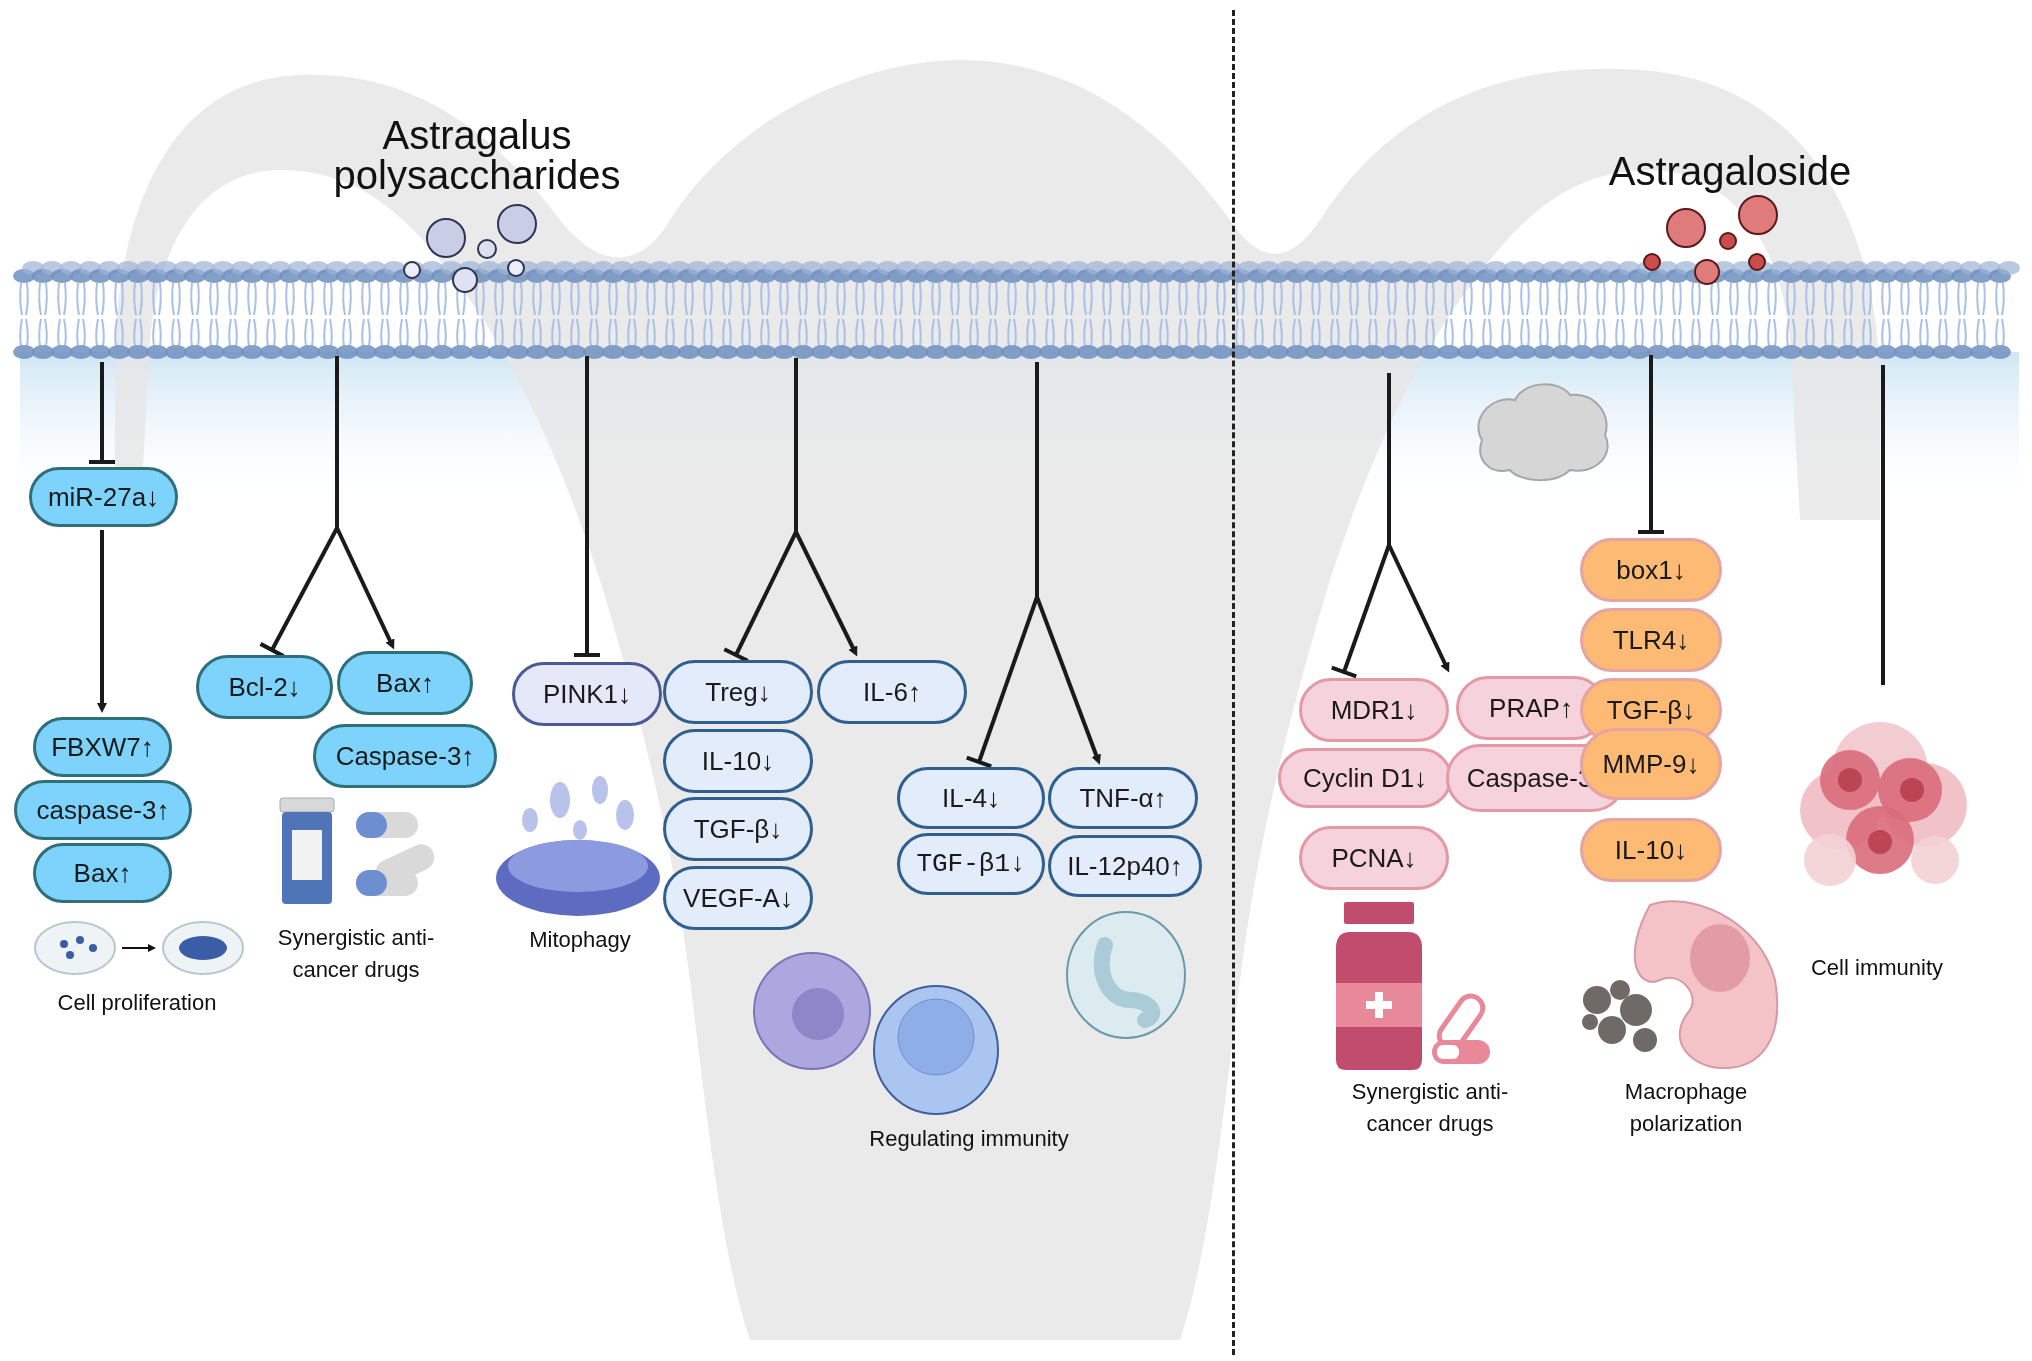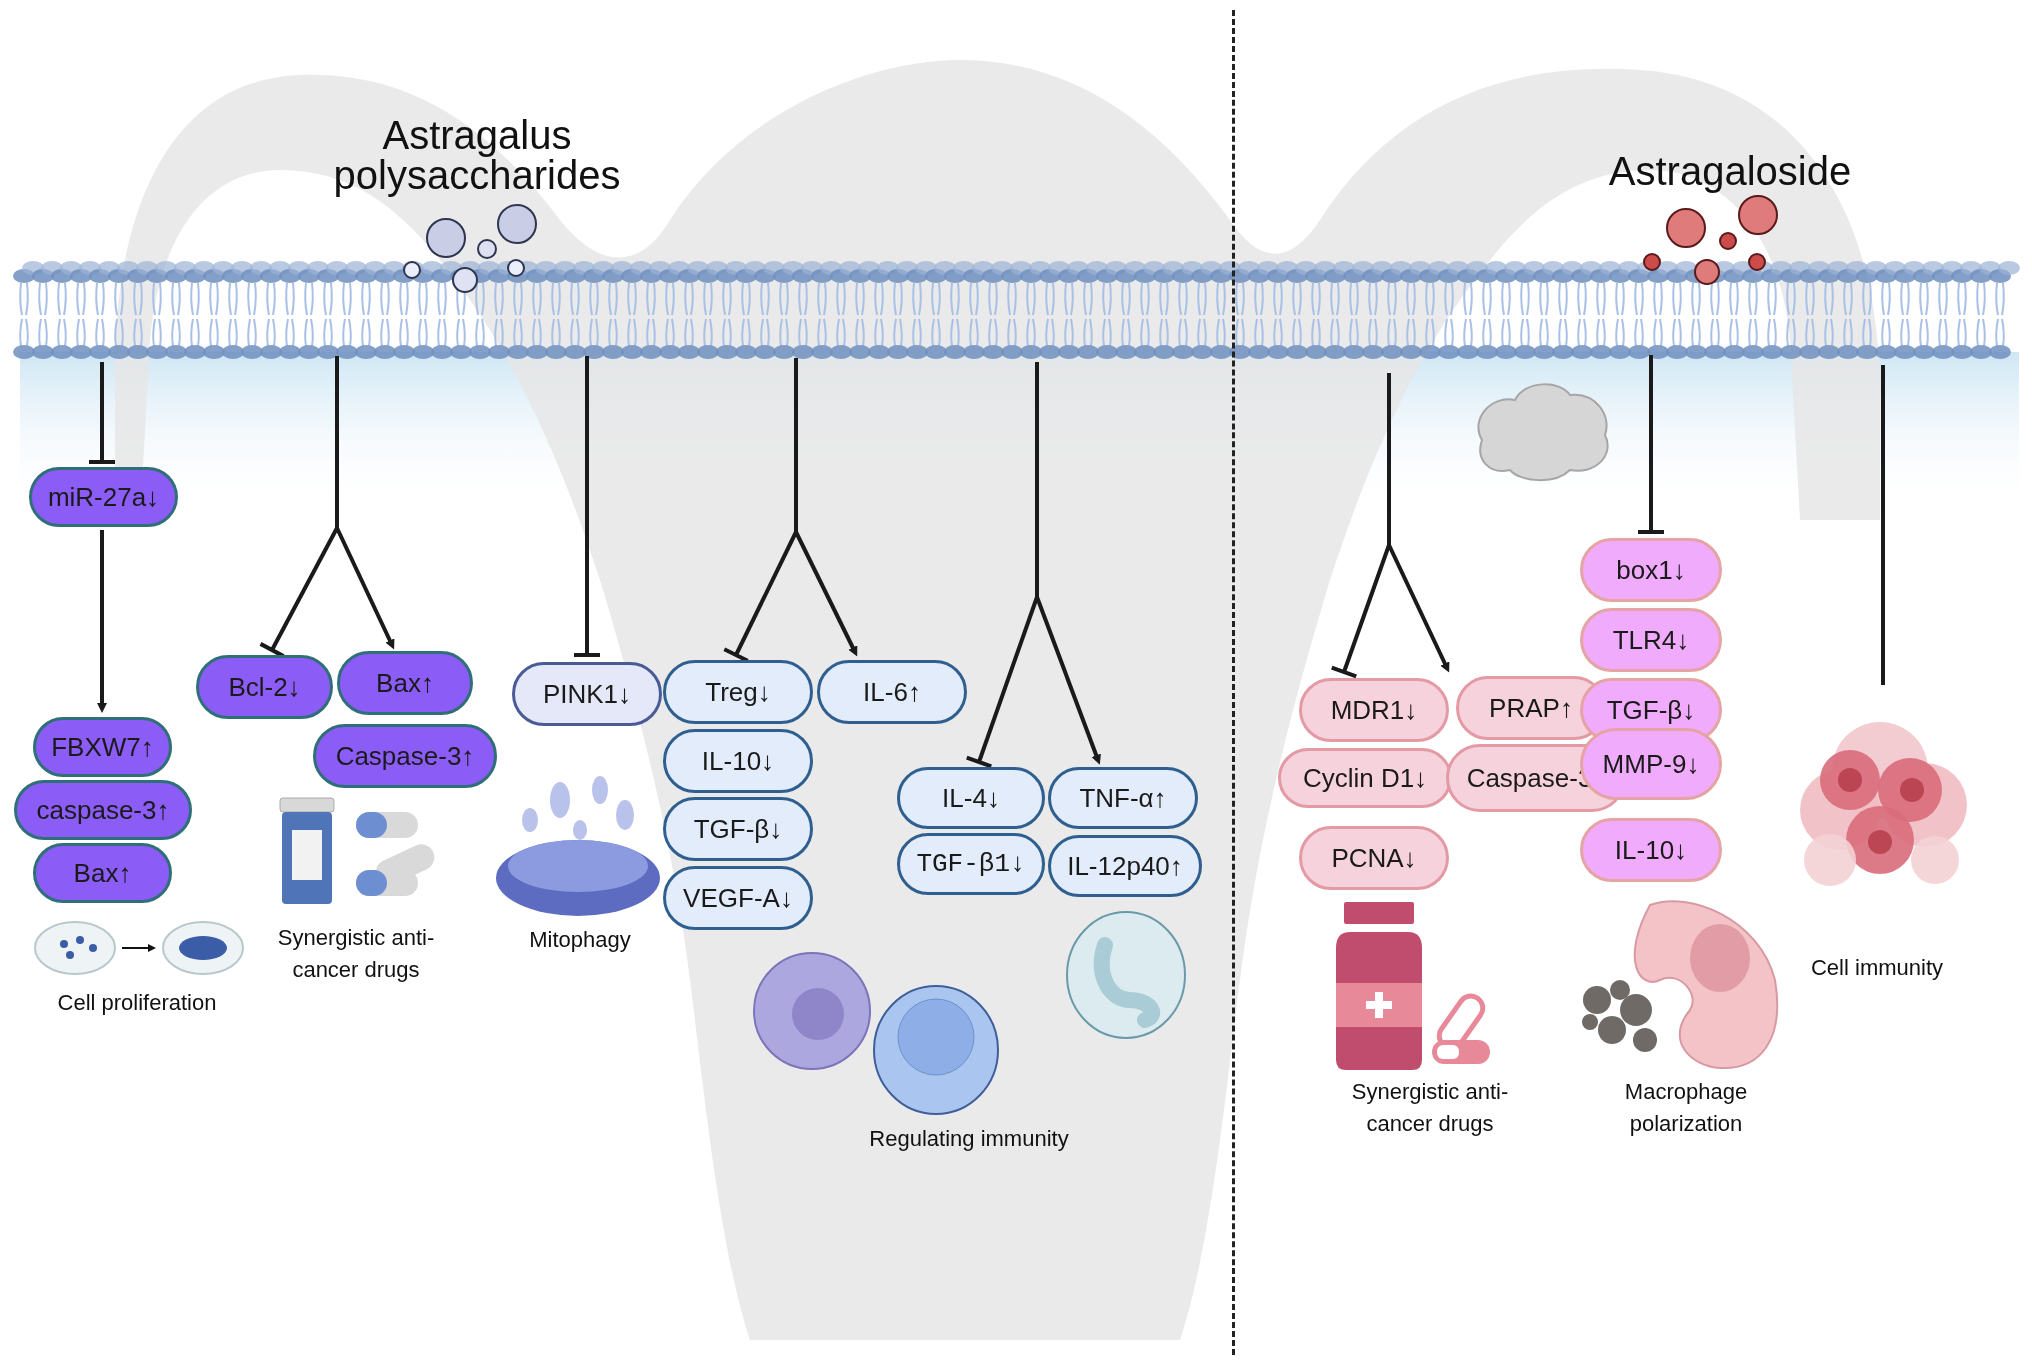--- a/index.html
+++ b/index.html
@@ -3,25 +3,25 @@
 <meta charset="utf-8">
 <style>
   html, body { margin:0; padding:0; background:#ffffff; }
   body { width:2032px; height:1361px; position:relative; overflow:hidden;
          font-family:"Liberation Sans", "DejaVu Sans", sans-serif; color:#111; }
   #canvas { position:absolute; left:0; top:0; width:2032px; height:1361px; }
   .lbl { position:absolute; text-align:center; font-size:22px; line-height:32px; color:#111; white-space:nowrap; transform:translateX(-50%); }
   .title { font-size:40px; line-height:40px; }
   .pill { position:absolute; box-sizing:border-box; border-radius:40px; display:flex; align-items:center; justify-content:center;
           font-size:26px; white-space:nowrap; color:#1a1a1a; }
-  .teal  { background:#8b5cf6; border:3px solid #2f6f78; }
+  .teal  { background:#7dd3fc; border:3px solid #2f6f78; }
   .blue  { background:#e3ecfa; border:3px solid #2f5f8f; }
   .violet{ background:#e4e8f8; border:3px solid #4a5a96; }
   .pink  { background:#f6d3dc; border:3px solid #e39aa5;margin-left:38px; }
-  .peach { background:#f0abfc; border:3px solid #e5a3a3;text-align:right; }
+  .peach { background:#fdba74; border:3px solid #e5a3a3;text-align:right; }
   .divider { position:absolute; left:1232px; top:10px; width:0; height:1345px; border-left:3px dashed #222; }
 </style>
 </head>
 <body>
 
 <svg id="canvas" viewBox="0 0 2032 1361" xmlns="http://www.w3.org/2000/svg">
   <defs>
     <linearGradient id="cyto" x1="0" y1="0" x2="0" y2="1">
       <stop offset="0" stop-color="#cfe6f4"></stop>
       <stop offset="1" stop-color="#ffffff" stop-opacity="0"></stop>

